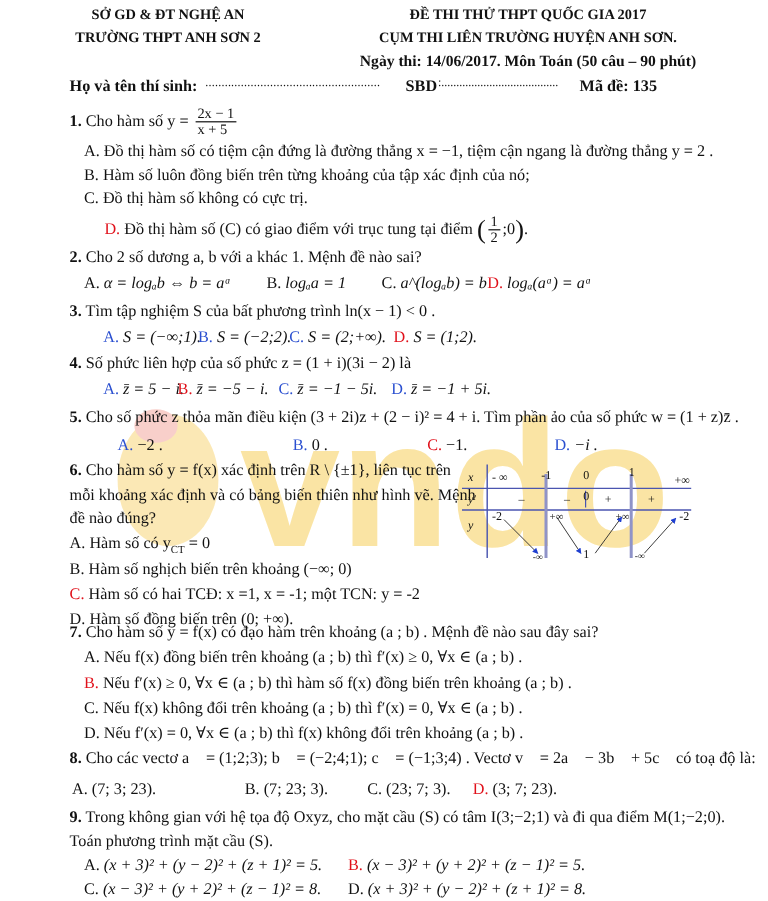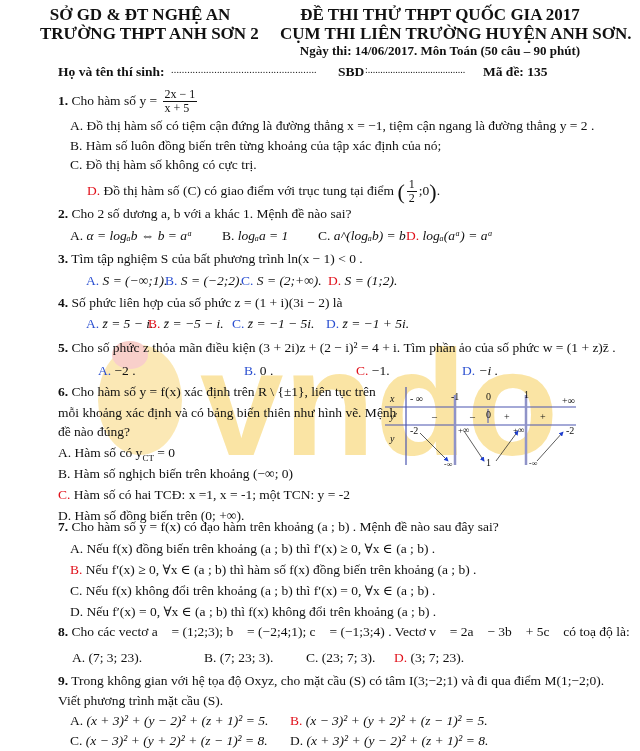--- a/index.html
+++ b/index.html
@@ -2,21 +2,21 @@
 <html><head>
 <meta charset="utf-8">
 <style>
   html,body{margin:0;padding:0;background:#fff;}
   body{width:640px;height:751px;overflow:hidden;position:relative;font-family:"Liberation Serif","DejaVu Serif",serif;color:#111;font-size:13.5px;}
   .abs{position:absolute;white-space:nowrap;}
   .b{font-weight:bold;}
   .i{font-style:italic;}
   .red{color:#e0101a;}
   .blue{color:#2a4fd0;}
-  .hdr{font-weight:bold;font-size:17px;text-align:center;}
+  .hdr{font-weight:bold;font-size:12px;text-align:center;}
   sub{font-size:9px;vertical-align:sub;line-height:0;}
   .frac{display:inline-block;vertical-align:middle;font-size:12px;line-height:13px;margin:0 2px;}
   .frac .num{display:block;border-bottom:1px solid #111;padding:0 2px;}
   .frac .den{display:block;padding:0 2px;}
   .big{font-size:22px;vertical-align:middle;line-height:0;}
   .watermark{position:absolute;left:80px;top:330px;width:480px;height:140px;pointer-events:none;}
   .vt{position:absolute;left:380px;top:385px;width:260px;height:85px;font-size:10px;}
   .vt .t{position:absolute;white-space:nowrap;}
 </style>
 </head>
@@ -127,23 +127,23 @@
   <span class="t" style="left:186px;top:40px;">-2</span>
 </div>
 
 <div class="abs" style="left:58px;top:519px;"><span class="b">7.</span> <span>Cho hàm số   y = f(x)  có đạo hàm trên khoảng  (a ; b) . Mệnh đề nào sau đây sai?</span></div>
 <div class="abs" style="left:70px;top:540px;"><span>A.</span> <span>Nếu  f(x)  đồng biến trên khoảng  (a ; b)  thì  f′(x) ≥ 0, ∀x ∈ (a ; b) .</span></div>
 <div class="abs" style="left:70px;top:561px;"><span class="red">B.</span> <span>Nếu  f′(x) ≥ 0, ∀x ∈ (a ; b)  thì hàm số  f(x)  đồng biến trên khoảng  (a ; b) .</span></div>
 <div class="abs" style="left:70px;top:582px;"><span>C.</span> <span>Nếu  f(x)  không đổi trên khoảng  (a ; b)  thì  f′(x) = 0, ∀x ∈ (a ; b) .</span></div>
 <div class="abs" style="left:70px;top:603px;"><span>D.</span> <span>Nếu  f′(x) = 0, ∀x ∈ (a ; b)  thì  f(x)  không đổi trên khoảng  (a ; b) .</span></div>
 
 <div class="abs" style="left:58px;top:624px;"><span class="b">8.</span> <span>Cho các vectơ  a⃗ = (1;2;3); b⃗ = (−2;4;1); c⃗ = (−1;3;4) . Vectơ  v⃗ = 2a⃗ − 3b⃗ + 5c⃗  có toạ độ là:</span></div>
-<div class="abs" style="left:72px;top:650px;text-align:right;"><span>A.</span> <span>(7; 3; 23).</span></div>
+<div class="abs" style="left:60px;top:650px;text-align:right;"><span>A.</span> <span>(7; 3; 23).</span></div>
 <div class="abs" style="left:204px;top:650px;"><span>B.</span> <span>(7; 23; 3).</span></div>
 <div class="abs" style="left:306px;top:650px;"><span>C.</span> <span>(23; 7; 3).</span></div>
 <div class="abs" style="left:394px;top:650px;"><span class="red">D.</span> <span>(3; 7; 23).</span></div>
 
 <div class="abs" style="left:58px;top:673px;"><span class="b">9.</span> <span>Trong không gian với hệ tọa độ Oxyz, cho mặt cầu (S) có tâm  I(3;−2;1)  và đi qua điểm  M(1;−2;0).</span></div>
-<div class="abs" style="left:58px;top:693px;">Viết phương trình mặt cầu (S).</div>
+<div class="abs" style="left:58px;top:693px;">Toán phương trình mặt cầu (S).</div>
 <div class="abs" style="left:70px;top:713px;"><span>A.</span> <span class="i">(x + 3)² + (y − 2)² + (z + 1)² = 5.</span></div>
 <div class="abs" style="left:290px;top:713px;"><span class="red">B.</span> <span class="i">(x − 3)² + (y + 2)² + (z − 1)² = 5.</span></div>
 <div class="abs" style="left:70px;top:733px;"><span>C.</span> <span class="i">(x − 3)² + (y + 2)² + (z − 1)² = 8.</span></div>
 <div class="abs" style="left:290px;top:733px;"><span>D.</span> <span class="i">(x + 3)² + (y − 2)² + (z + 1)² = 8.</span></div>
 
 </body></html>

